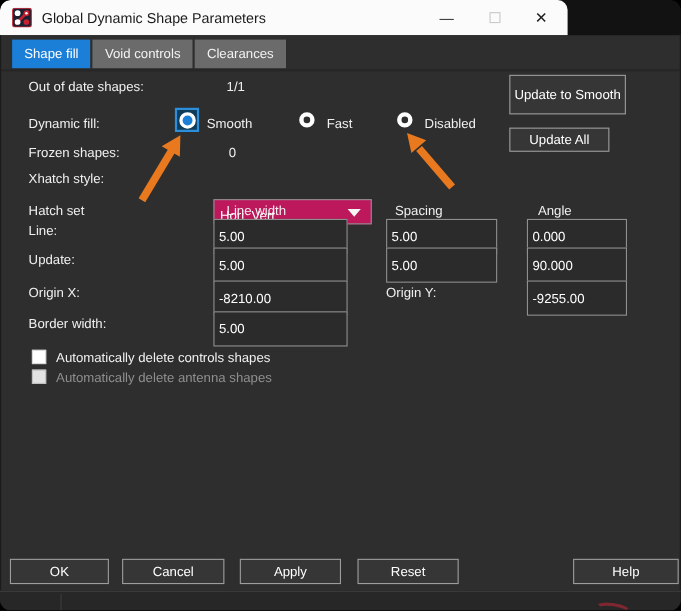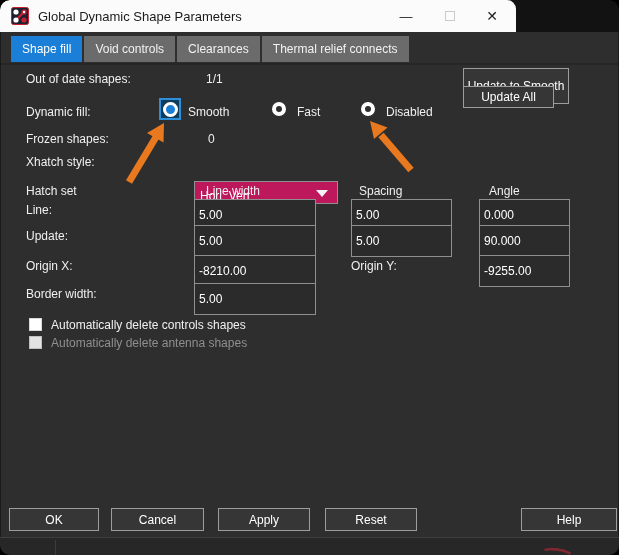--- a/index.html
+++ b/index.html
@@ -106,21 +106,20 @@
       </div>
     <div class="tb-btn" id="btn-close">✕</div>
   </div>
 
   <div id="dialog">
 
     <div id="tabs">
       <div class="tab active">Shape fill</div>
       <div class="tab">Void controls</div>
       <div class="tab">Clearances</div>
-      <div class="tab">Thermal relief connects</div>
     </div>
     <div id="tab-underline"></div>
 
     <div class="lbl" style="left:25px; top:40px;">Out of date shapes:</div>
     <div class="val" style="left:205px; top:40px;">1/1</div>
     <div class="btn" style="left:462px; top:36px; width:106px; height:36px;">Update to Smooth</div>
 
     <div class="lbl" style="left:25px; top:73px;">Dynamic fill:</div>
 
     <div class="radio-wrap focus-box" style="left:158px; top:66px;">
@@ -131,21 +130,21 @@
     <div class="radio-wrap" style="left:267px; top:66px;">
       <span class="radio"></span>
     </div>
     <div class="lbl" style="left:296px; top:73px;">Fast</div>
 
     <div class="radio-wrap" style="left:356px; top:66px;">
       <span class="radio"></span>
     </div>
     <div class="lbl" style="left:385px; top:73px;">Disabled</div>
 
-    <div class="btn" style="left:462px; top:54px; width:91px; height:22px;">Update All</div>
+    <div class="btn" style="left:462px; top:84px; width:91px; height:22px;">Update All</div>
 
     <div class="lbl" style="left:25px; top:100px;">Frozen shapes:</div>
     <div class="val" style="left:207px; top:100px;">0</div>
 
     <div class="lbl" style="left:25px; top:123px;">Xhatch style:</div>
     <div id="xhatch-select">
       <span>Hori_Vert</span>
       <span id="xhatch-caret"></span>
     </div>
 

